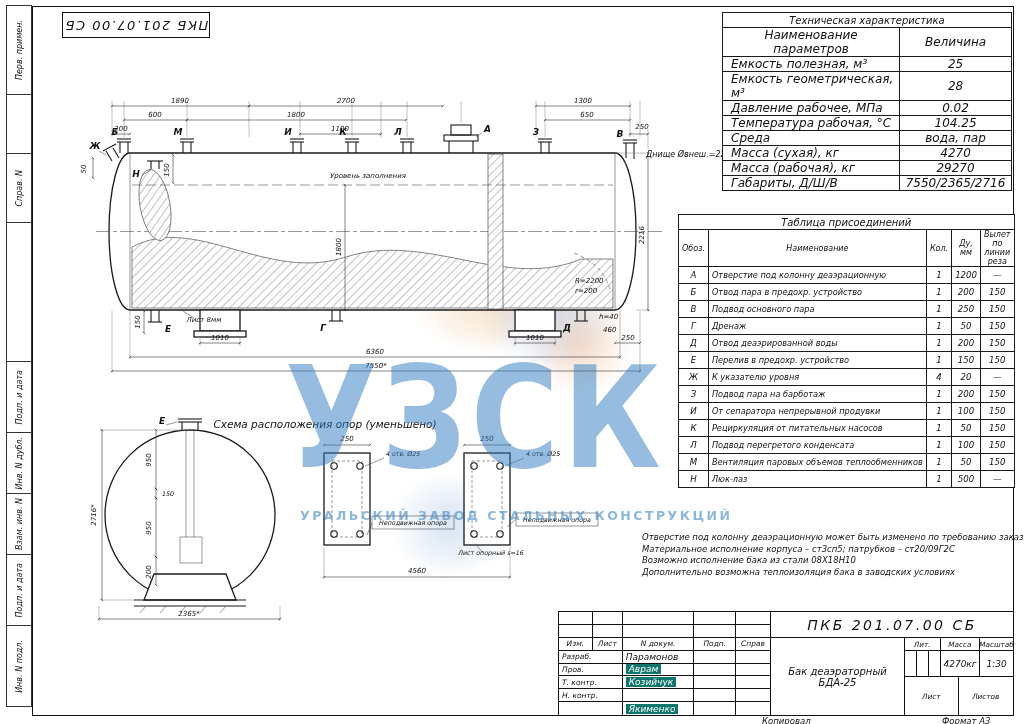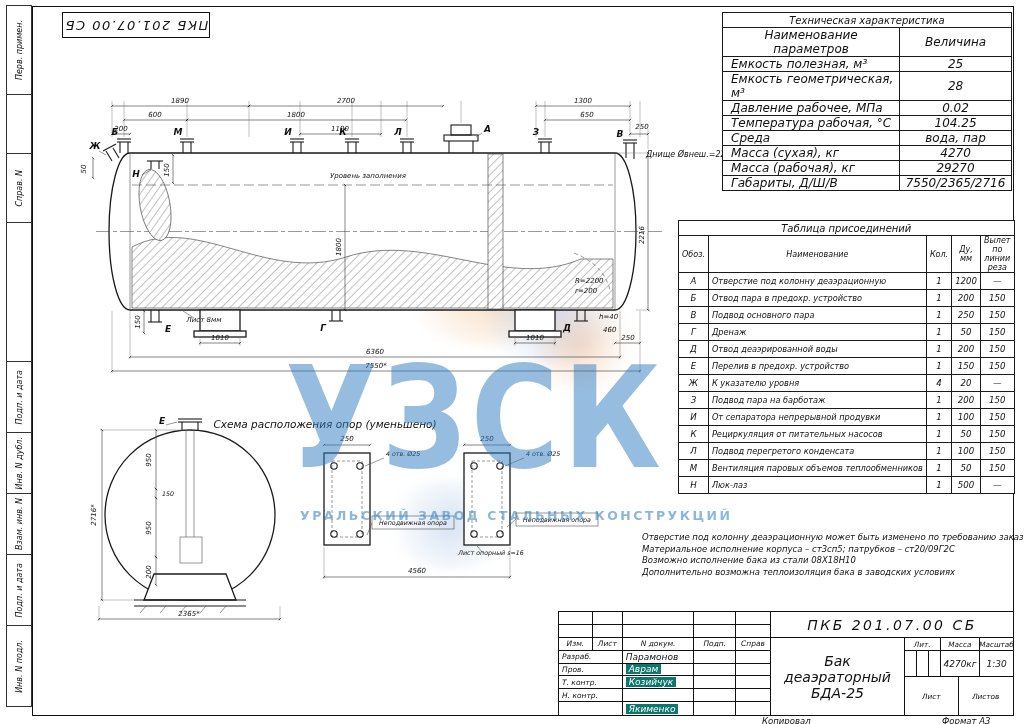--- a/index.html
+++ b/index.html
@@ -29,21 +29,21 @@
   svg .dm{stroke:#333;stroke-width:.6;fill:none;marker-start:url(#tk);marker-end:url(#tk);}
   svg .ht{fill:url(#hatch);stroke:#333;stroke-width:.6;}
   svg text{font-family:"DejaVu Sans",sans-serif;font-style:italic;fill:#111;}
   svg .d{font-size:7px;} svg .d6{font-size:6.3px;}
   svg .L{font-size:9px;font-weight:bold;}
   svg .t{font-size:10.5px;}
   .headlbl{position:absolute;left:646px;top:150px;font-size:8px;font-style:italic;z-index:2;}
   
   table{border-collapse:collapse;background:#fff;z-index:4;position:absolute;}
   .tech{left:722px;top:12px;width:290px;}
-  .conn{left:678px;top:220px;width:334px;padding-left:48px;}
+  .conn{left:678px;top:214px;width:334px;padding-left:48px;}
   td{border:1px solid #1a1a1a;font-style:italic;padding:0 3px;box-sizing:border-box;}
   .tech td{font-size:12px;height:15px;text-align:center;}
   .tech td.p{text-align:left;padding-left:8px;}
   .conn td{font-size:8.6px;height:17px;text-align:center;}
   .conn td.c1{text-align:left;font-size:8.2px;white-space:nowrap;overflow:hidden;}
   td.ttl{height:15px;text-align:center;font-size:10px;}
   .conn td.ch{font-size:8px;height:24px;}
   
   .notes{position:absolute;left:642px;top:532px;width:372px;z-index:4;}
   .note{font-size:8.5px;font-style:italic;line-height:1.38;white-space:nowrap;}
@@ -57,21 +57,21 @@
   .sc.last{border-right:none;}
   .shrow:last-child .sc{border-bottom:none;}
   .sc.lft{justify-content:flex-start;padding-left:3px;}
   .w34{width:34px}.w30{width:30px}.w72{width:72px}.w42{width:42px}.w64{width:64px}
   .namecell{font-size:9px;}
   .hl{background:#0f766e;color:#fff;padding:0 3px;}
   .stamp-right{flex:1;display:flex;flex-direction:column;}
   .docnum{height:26px;border-bottom:1.4px solid #111;box-sizing:border-box;display:flex;align-items:center;
           justify-content:center;font-size:14px;font-style:italic;letter-spacing:2.5px;}
   .stamp-low{flex:1;display:flex;}
-  .title-cell{flex:1;display:flex;align-items:center;justify-content:center;font-size:14px;font-style:italic;
+  .title-cell{flex:1;display:flex;align-items:center;justify-content:center;font-size:10px;font-style:italic;
               text-align:center;padding:0 2px;}
   .rgrid{width:109px;border-left:1.2px solid #111;box-sizing:border-box;display:flex;flex-direction:column;}
   .rrow{display:flex;}
   .rhead{height:13px;} .rvals{height:26px;} .rsheets{flex:1;}
   .rc{border-right:1px solid #111;border-bottom:1px solid #111;box-sizing:border-box;display:flex;align-items:center;
       justify-content:center;font-size:7.3px;font-style:italic;}
   .rc.last{border-right:none;}
   .rsheets .rc{border-bottom:none;}
   .w36{width:36px}.w40{width:40px}.w33{width:33px}.w54{width:54px}.w55{width:55px}
   .rc.val{font-size:9px;}

